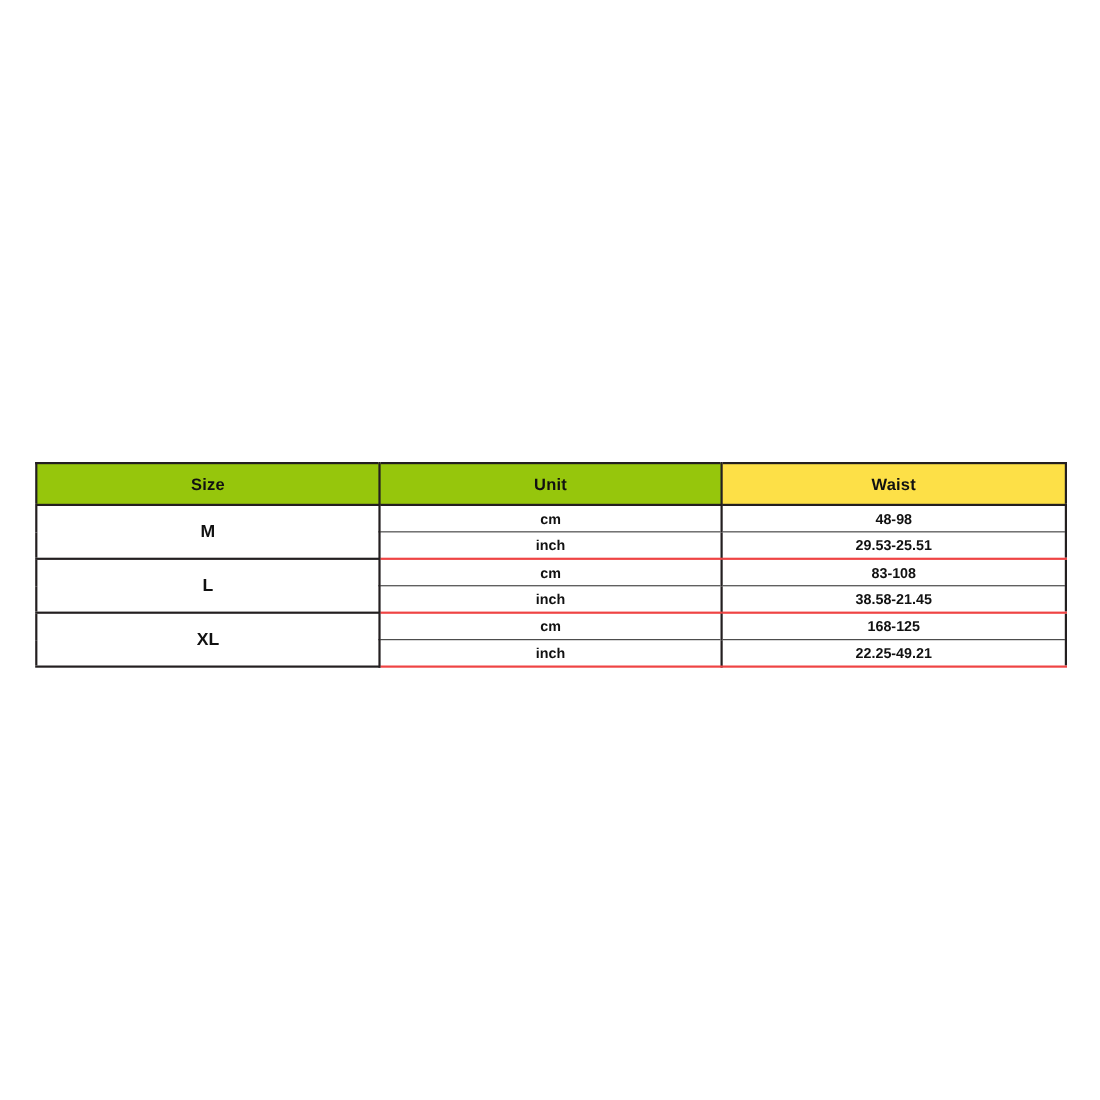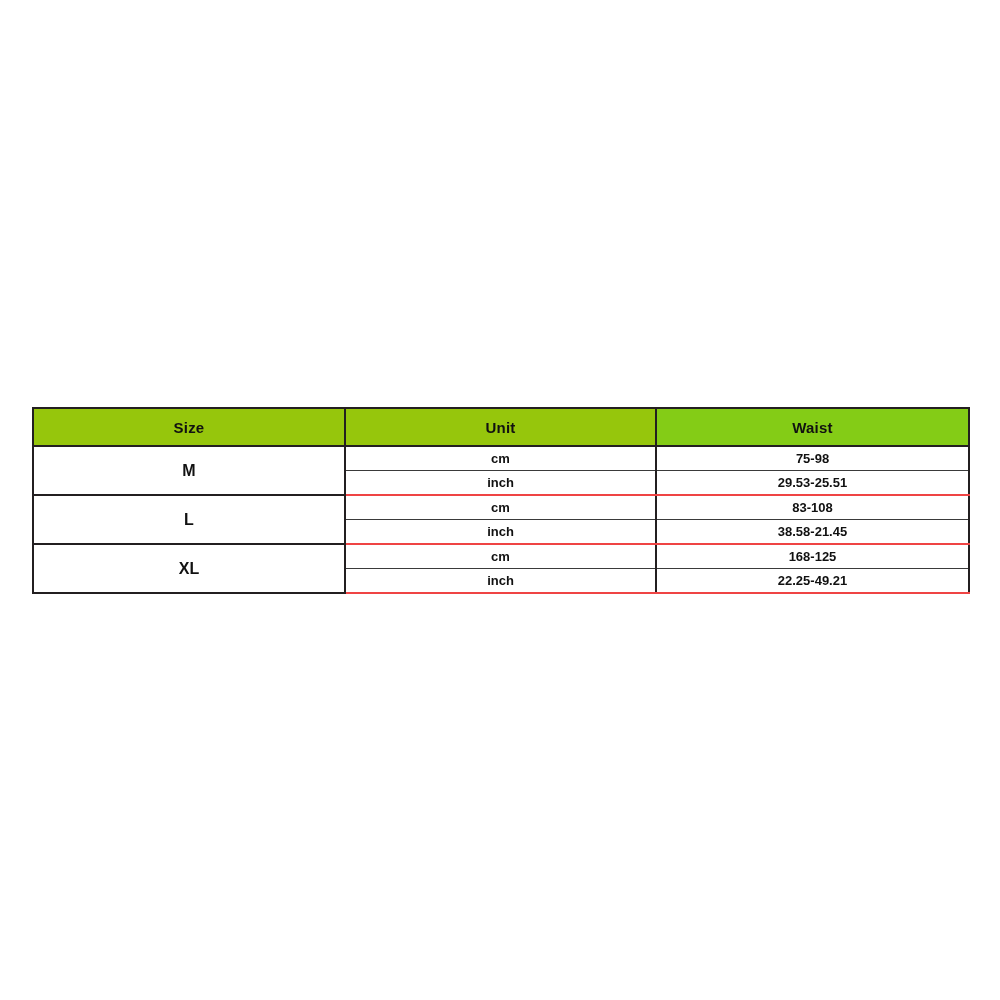--- a/index.html
+++ b/index.html
@@ -11,21 +11,21 @@
     height: 1000px;
     background: #ffffff;
     font-family: "Liberation Sans", sans-serif;
     position: relative;
     overflow: hidden;
   }
 
   #size-chart-wrap {
     position: absolute;
     left: 32px;
-    top: 407px;
+    top: 420px;
     width: 852px;
   }
 
   table.size-chart {
     width: 936px;
     border-collapse: collapse;
     table-layout: fixed;
     border: 2px solid #231f20;
   }
 
@@ -93,29 +93,29 @@
   <table class="size-chart">
     <colgroup>
       <col class="col-size">
       <col class="col-unit">
       <col class="col-waist">
     </colgroup>
     <thead>
       <tr>
         <th style="background: rgb(150, 198, 12);">Size</th>
         <th style="background: rgb(150, 198, 12);">Unit</th>
-        <th style="background: #84cc16;">Waist</th>
+        <th style="background: #fde047;">Waist</th>
       </tr>
     </thead>
     <tbody>
 
       <tr>
         <td class="size-cell" rowspan="2">M</td>
         <td class="data-cell">cm</td>
-        <td class="data-cell">75-98</td>
+        <td class="data-cell">48-98</td>
       </tr>
       <tr class="group-end">
         <td class="data-cell">inch</td>
         <td class="data-cell">29.53-25.51</td>
       </tr>
 
       <tr>
         <td class="size-cell" rowspan="2">L</td>
         <td class="data-cell">cm</td>
         <td class="data-cell">83-108</td>

